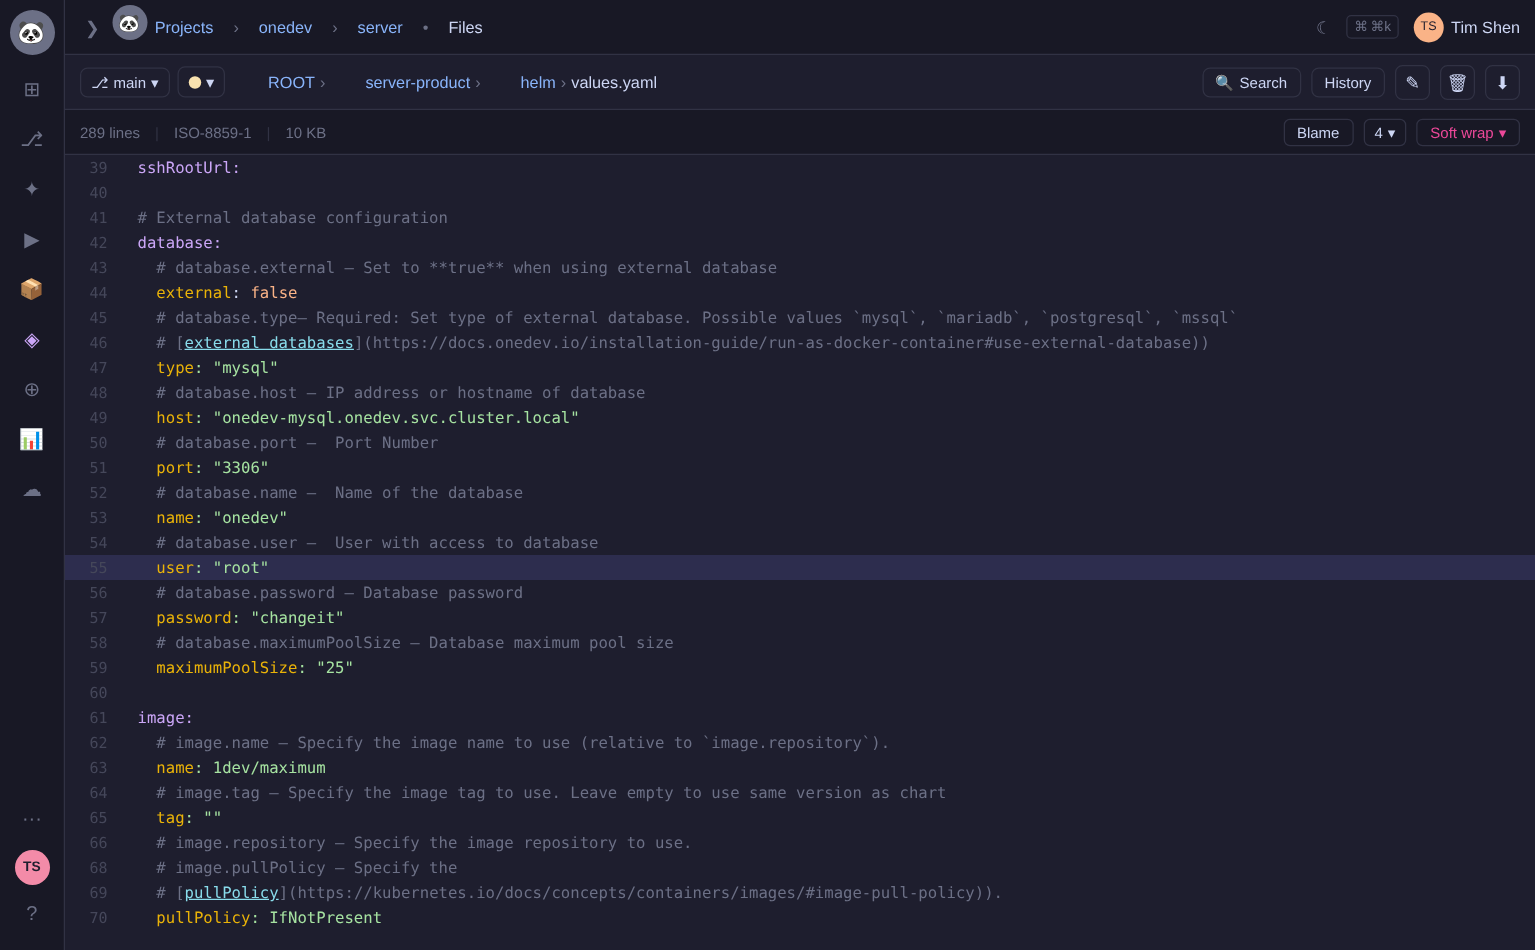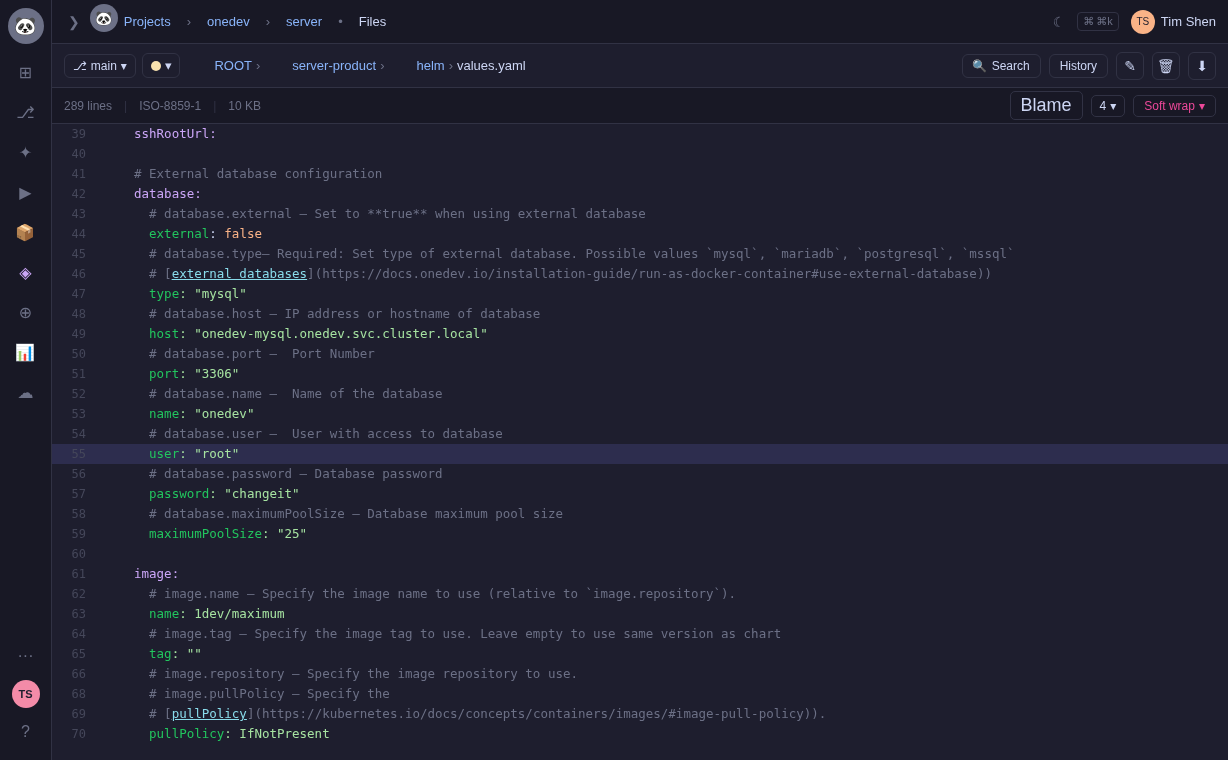--- a/index.html
+++ b/index.html
@@ -227,21 +227,21 @@
       color: #6c7086;
     }
     .metabar-sep { color: #313244; }
     .blame-btn {
       padding: 3px 10px;
       border: 1px solid #313244;
       border-radius: 5px;
       background: transparent;
       color: #cdd6f4;
       cursor: pointer;
-      font-size: 18px;
+      font-size: 12px;
     }
     .tab-size-selector {
       display: flex;
       align-items: center;
       gap: 4px;
       padding: 3px 8px;
       border: 1px solid #313244;
       border-radius: 5px;
       color: #cdd6f4;
       font-size: 12px;
@@ -270,21 +270,20 @@
       line-height: 20px;
     }
     .code-area::-webkit-scrollbar { width: 8px; }
     .code-area::-webkit-scrollbar-track { background: #181825; }
     .code-area::-webkit-scrollbar-thumb { background: #45475a; border-radius: 4px; }
 
     .code-line {
       display: flex;
       align-items: flex-start;
       min-height: 20px;
-      gap: 24px;
     }
     .code-line.highlighted { background: #2d2d4e; }
 
     .line-num {
       width: 50px;
       min-width: 50px;
       text-align: right;
       padding-right: 16px;
       color: #45475a;
       user-select: none;
@@ -293,21 +292,21 @@
     }
     .line-content {
       flex: 1;
       padding-left: 8px;
       white-space: pre;
       color: #cdd6f4;
     }
 
     
     .c-comment { color: #6c7086; }
-    .c-key { color: #22c55e; }
+    .c-key { color: #eab308; }
     .c-value { color: #a6e3a1; }
     .c-bool { color: #fab387; }
     .c-section { color: #cba6f7; }
     .c-link { color: #89dceb; text-decoration: underline; }
 
     
     .metabar-right {
       display: flex;
       align-items: center;
       gap: 8px;

